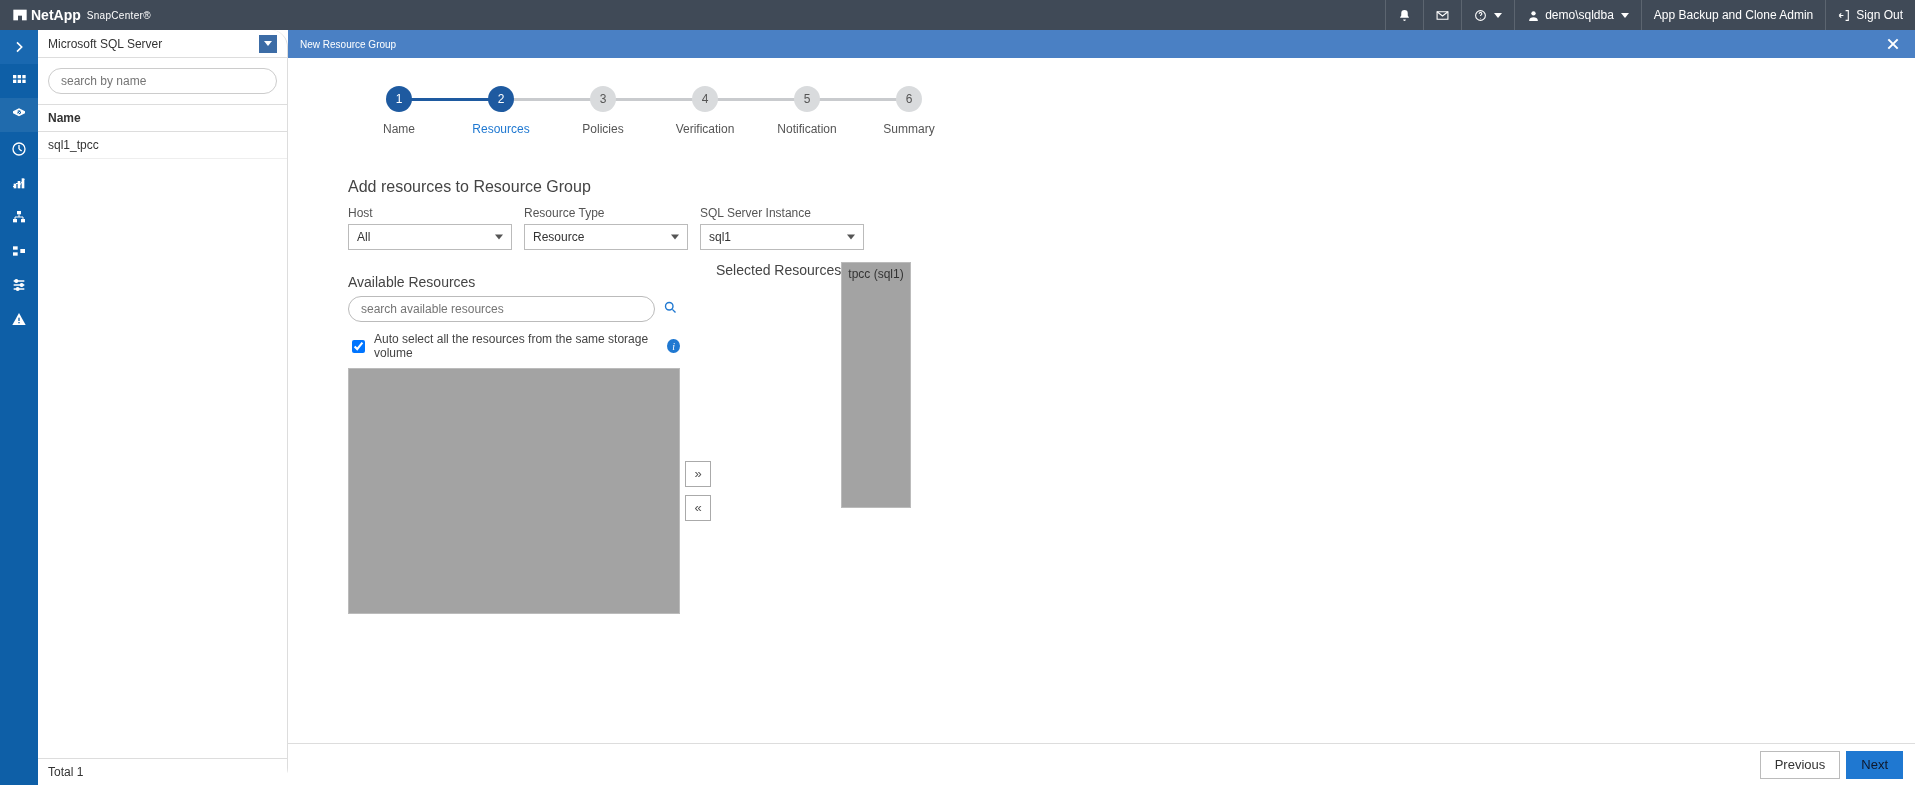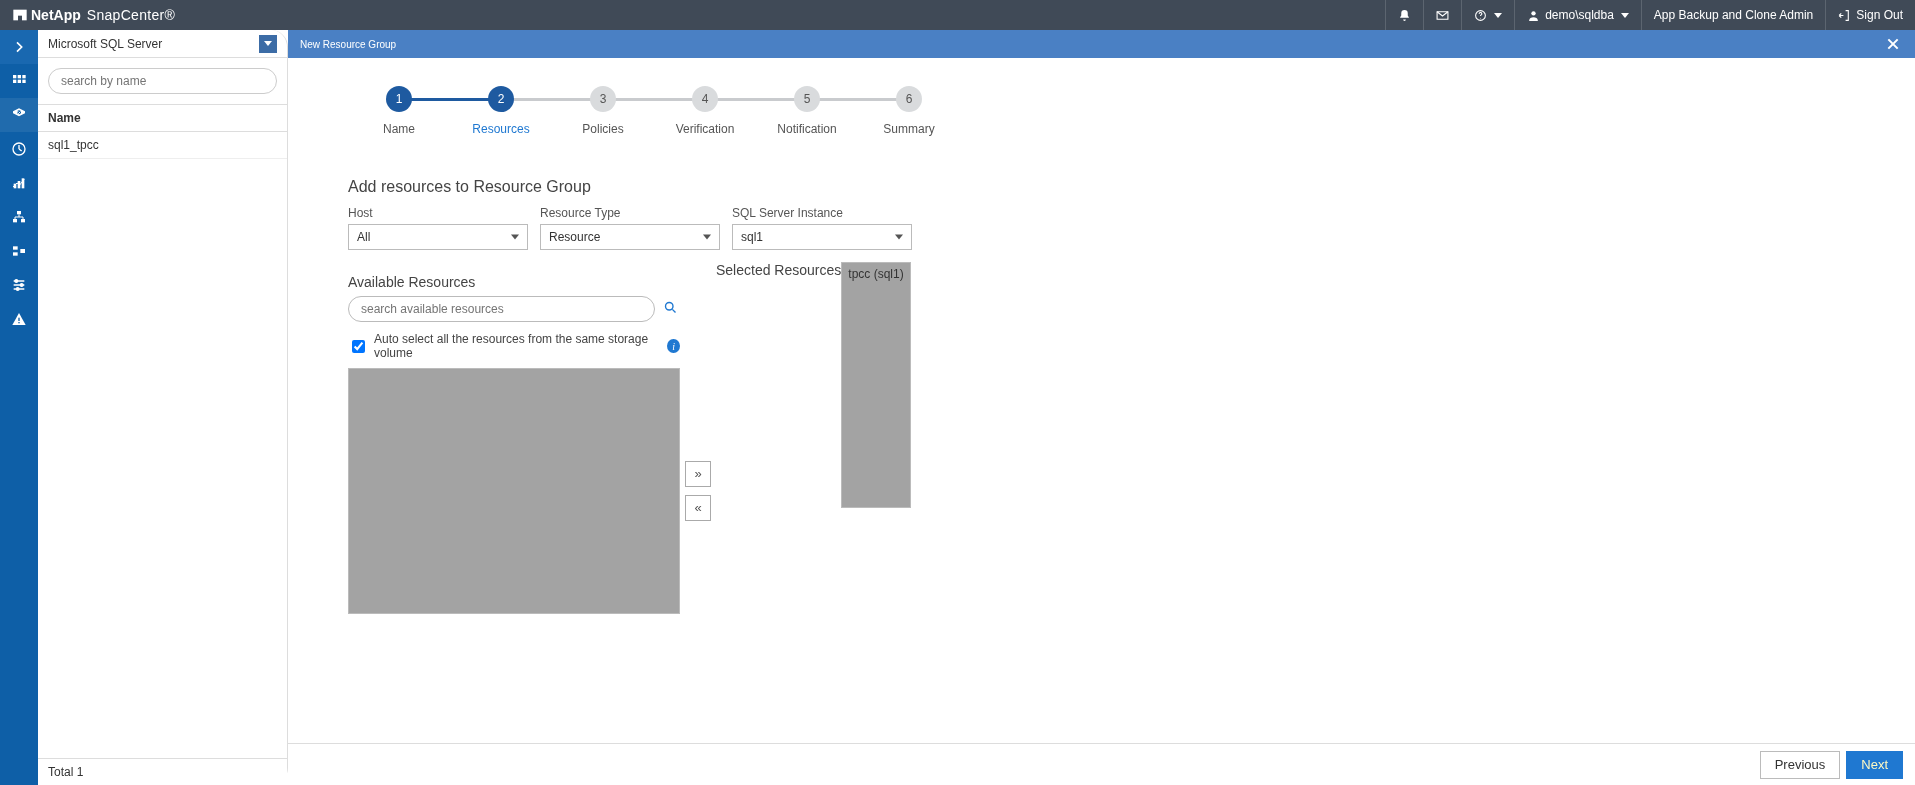--- a/index.html
+++ b/index.html
@@ -15,21 +15,21 @@
     --grey-bubble:#d9dbdd;
   }
   *{box-sizing:border-box;}
   html,body{margin:0;padding:0;height:100%;font-family:"Helvetica Neue",Helvetica,Arial,sans-serif;font-size:13px;color:#333;}
   body{overflow:hidden;}
 
   
   .topbar{height:30px;background:var(--top-bg);color:#fff;display:flex;align-items:center;padding:0 0 0 12px;font-size:14px;}
   .brand{display:flex;align-items:center;gap:6px;}
   .brand .n-logo{display:flex;align-items:center;gap:3px;font-weight:bold;}
-  .brand .snap{font-size:14px;font-weight:300;letter-spacing:0.3px;}
+  .brand .snap{font-size:10px;font-weight:300;letter-spacing:0.3px;}
   .topbar-right{margin-left:auto;display:flex;align-items:stretch;height:100%;}
   .top-item{display:flex;align-items:center;padding:0 12px;border-left:1px solid rgba(255,255,255,0.15);cursor:pointer;font-size:12px;gap:5px;}
   .top-item svg{width:13px;height:13px;}
   .caret-down{display:inline-block;width:0;height:0;border-left:4px solid transparent;border-right:4px solid transparent;border-top:5px solid #fff;margin-left:2px;}
 
   
   .body-wrap{position:absolute;top:30px;bottom:0;left:0;right:0;display:flex;}
 
   
   .leftnav{width:38px;background:var(--nav-bg);display:flex;flex-direction:column;flex-shrink:0;}
@@ -65,21 +65,21 @@
   .wz-step.sel .lbl{color:#1f78d1;}
   .wz-line{position:absolute;top:12px;left:50%;height:3px;background:#c9cbce;z-index:1;}
   .wz-step:not(:last-child) .wz-line{width:102px;}
   .wz-step.line-on .wz-line{background:var(--blue);}
 
   
   .form-title{margin-top:42px;font-size:16px;color:#444;}
   .filters{display:flex;gap:12px;margin-top:10px;}
   .fld{display:flex;flex-direction:column;}
   .fld label{font-size:12px;color:#555;margin-bottom:4px;}
-  .fld select,.fld .fake-select{width:180px;height:26px;border:1px solid #bbb;background:#fff;font-size:12px;padding:0 22px 0 8px;color:#333;appearance:none;position:relative;}
+  .fld select,.fld .fake-select{width:164px;height:26px;border:1px solid #bbb;background:#fff;font-size:12px;padding:0 22px 0 8px;color:#333;appearance:none;position:relative;}
   .fake-select{display:flex;align-items:center;}
   .fake-select .tri{position:absolute;right:8px;top:50%;transform:translateY(-50%);width:0;height:0;border-left:4px solid transparent;border-right:4px solid transparent;border-top:5px solid #555;}
 
   .two-col{display:flex;margin-top:12px;gap:0;}
   .col{width:332px;}
   .col h5{margin:12px 0 6px 0;font-weight:normal;font-size:14px;color:#444;}
   .search-av{display:flex;align-items:center;gap:8px;margin-bottom:10px;}
   .search-av input{flex:0 0 307px;height:26px;border:1px solid #bbb;border-radius:13px;padding:0 12px;font-size:12px;outline:none;}
   .search-av .sicon{color:#1f78d1;}
   .auto-row{display:flex;align-items:center;font-size:12px;color:#444;margin-bottom:8px;gap:6px;}
@@ -89,21 +89,21 @@
   .mover{width:36px;display:flex;flex-direction:column;align-items:center;justify-content:center;gap:8px;margin-top:105px;}
   .mover button{width:26px;height:26px;border:1px solid #aaa;background:#fff;cursor:pointer;font-size:13px;color:#555;display:flex;align-items:center;justify-content:center;}
 
   .col-right-wrap{display:flex;flex-direction:row;}
   .col-right-wrap h5{margin:0 0 6px 0;font-weight:normal;font-size:14px;color:#444;}
   .spacer-h{height:62px;}
 
   
   .footer{position:absolute;bottom:0;left:288px;right:0;height:42px;background:#fff;border-top:1px solid var(--panel-border);display:flex;align-items:center;justify-content:flex-end;padding:0 12px;gap:6px;}
   .btn{height:28px;padding:0 14px;border:1px solid #bbb;background:#fff;color:#333;font-size:13px;cursor:pointer;}
-  .btn.primary{background:#1f78d1;border-color:#1f78d1;color:#fef9c3;}
+  .btn.primary{background:#1f78d1;border-color:#1f78d1;color:#0f172a;}
 </style>
 </head>
 <body>
 
 <div class="topbar">
   <div class="brand">
     <span class="n-logo">
       <svg viewBox="0 0 24 24" width="16" height="16">
           <rect x="2" y="4" width="7" height="16" fill="#fff"></rect>
           <rect x="15" y="4" width="7" height="16" fill="#fff"></rect>

